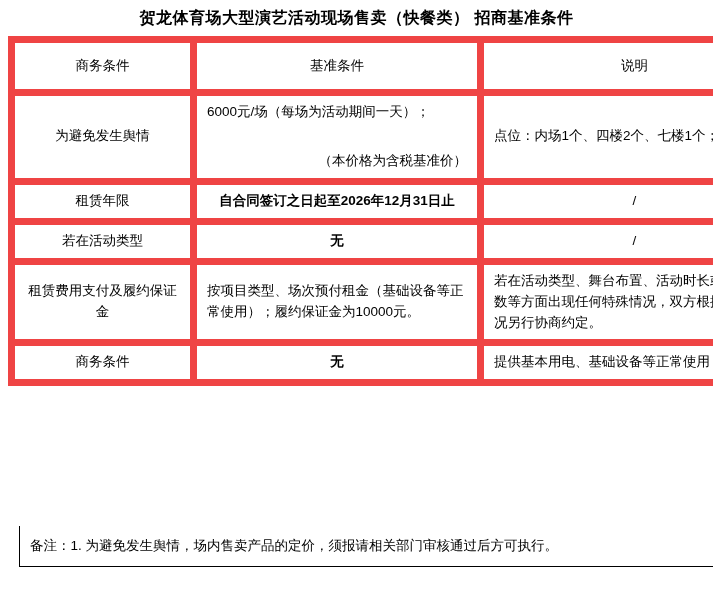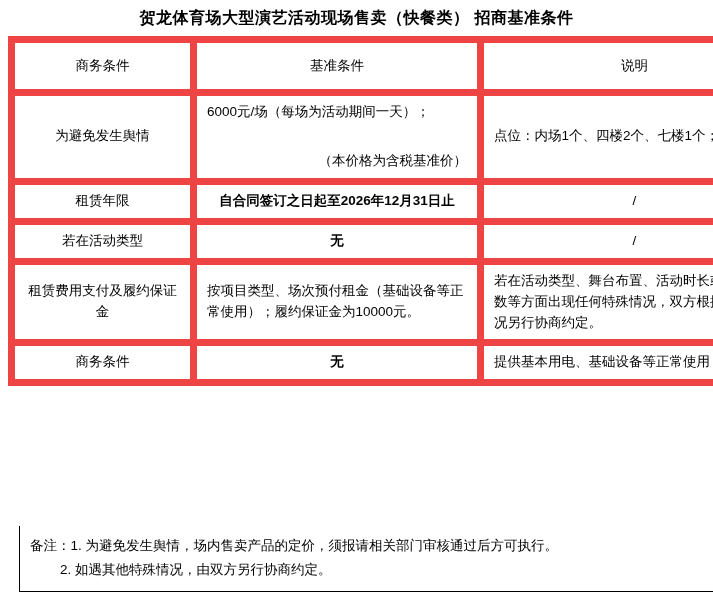--- a/index.html
+++ b/index.html
@@ -124,16 +124,15 @@
       <tr>
         <td class="col-a">商务条件</td>
         <td class="col-b centered">无</td>
         <td class="col-c cell-left">提供基本用电、基础设备等正常使用</td>
       </tr>
     </tbody>
   </table>
 
   <div class="notes">
     <span class="note-row">备注：1. 为避免发生舆情，场内售卖产品的定价，须报请相关部门审核通过后方可执行。</span>
-    <span class="note-row indent">2. 如遇其他特殊情况，由双方另行协商约定。</span>
   </div>
 
 </div>
 
 </body></html>

